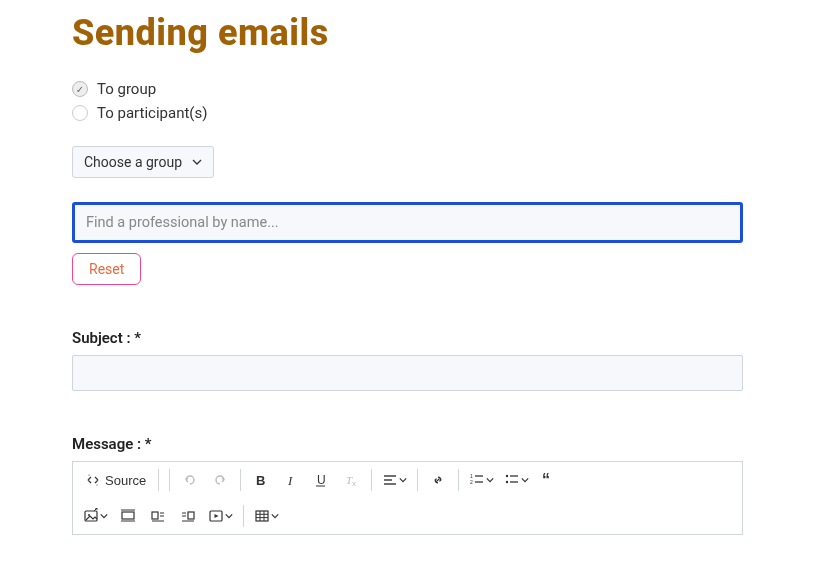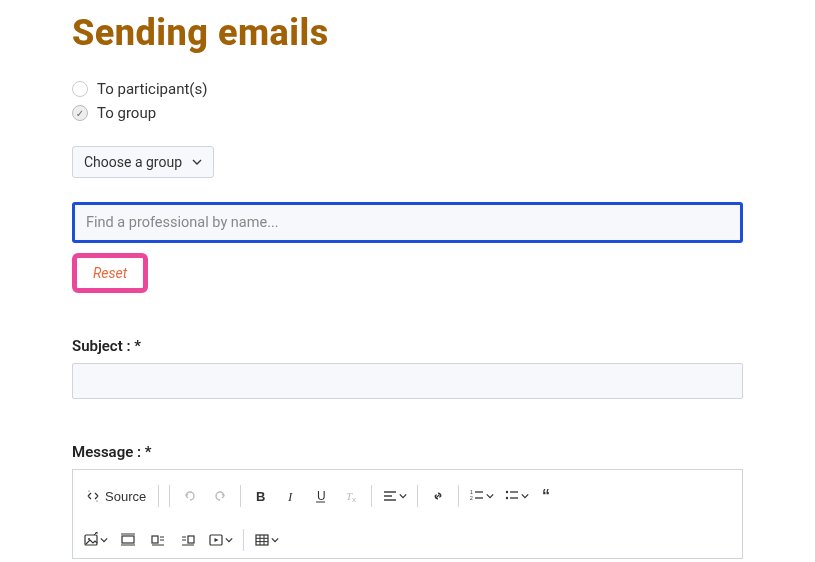--- a/index.html
+++ b/index.html
@@ -72,29 +72,28 @@
       background: #f6f8fb;
       padding: 9px 11px;
       border-radius: 3px;
       font-size: 14.5px;
       color: #333;
       font-family: inherit;
     }
     .text-input::placeholder { color: #888; }
     .search-row { margin-bottom: 10px; }
     .reset-btn {
-      border: 5px solid #ec4899;
+      border: 1px solid #ec4899;
       color: #e86a3f;
       background: #fff;
       padding: 7px 16px;
       border-radius: 6px;
       font-size: 14px;
       cursor: pointer;
       font-family: inherit;
-      font-style: italic;
     }
     .field-group { margin-top: 44px; }
     .field-label {
       font-size: 15px;
       font-weight: 600;
       color: #222;
       margin-bottom: 8px;
       display: block;
     }
     .subject-input {
@@ -104,21 +103,21 @@
       height: 36px;
       border-radius: 2px;
       padding: 0 10px;
       font-size: 14px;
       font-family: inherit;
     }
     .editor-toolbar {
       border: 1px solid #d0d4db;
       border-bottom: none;
       background: #fff;
-      padding: 12px 6px;
+      padding: 4px 6px;
       display: flex;
       flex-wrap: wrap;
       gap: 2px;
       align-items: center;
     }
     .editor-toolbar-row2 {
       border: 1px solid #d0d4db;
       border-top: none;
       background: #fff;
       padding: 4px 6px;
@@ -186,26 +185,26 @@
     .mini-chev svg { width: 8px; height: 8px; display: block; }
   </style>
 </head>
 <body>
 
 <div class="container">
   <h1>Sending emails</h1>
 
   <div class="radio-group">
     <div class="radio-row">
+      <span class="radio-circle checked"></span>
+      <span class="radio-label">To group</span>
+    </div>
+    <div class="radio-row">
       <span class="radio-circle"></span>
       <span class="radio-label">To participant(s)</span>
-    </div>
-    <div class="radio-row">
-      <span class="radio-circle checked"></span>
-      <span class="radio-label">To group</span>
     </div>
   </div>
 
   <div class="select-wrap">
     <div class="select">
       <span>Choose a group</span>
       <span class="chevron-down">
         <svg viewBox="0 0 10 10">
             <path d="M1 3 L5 7 L9 3" fill="none" stroke="#333" stroke-width="1.3"></path>
           </svg>

